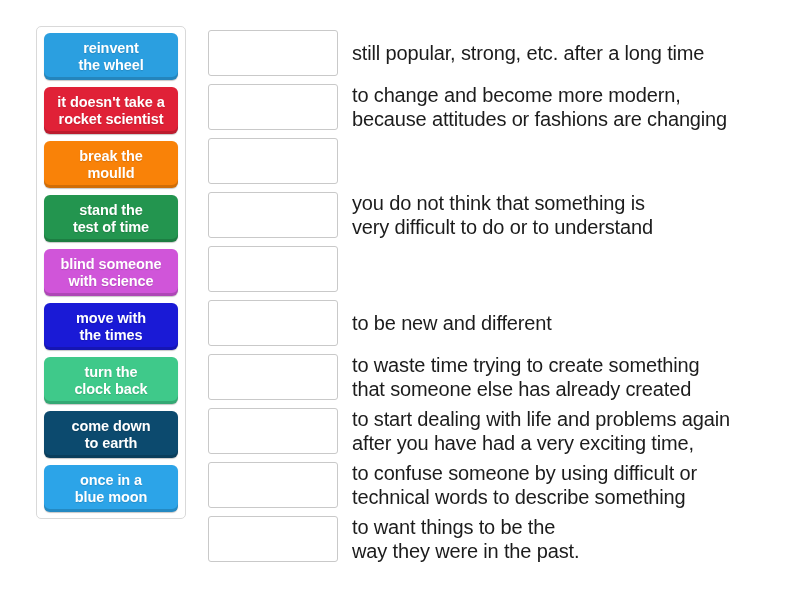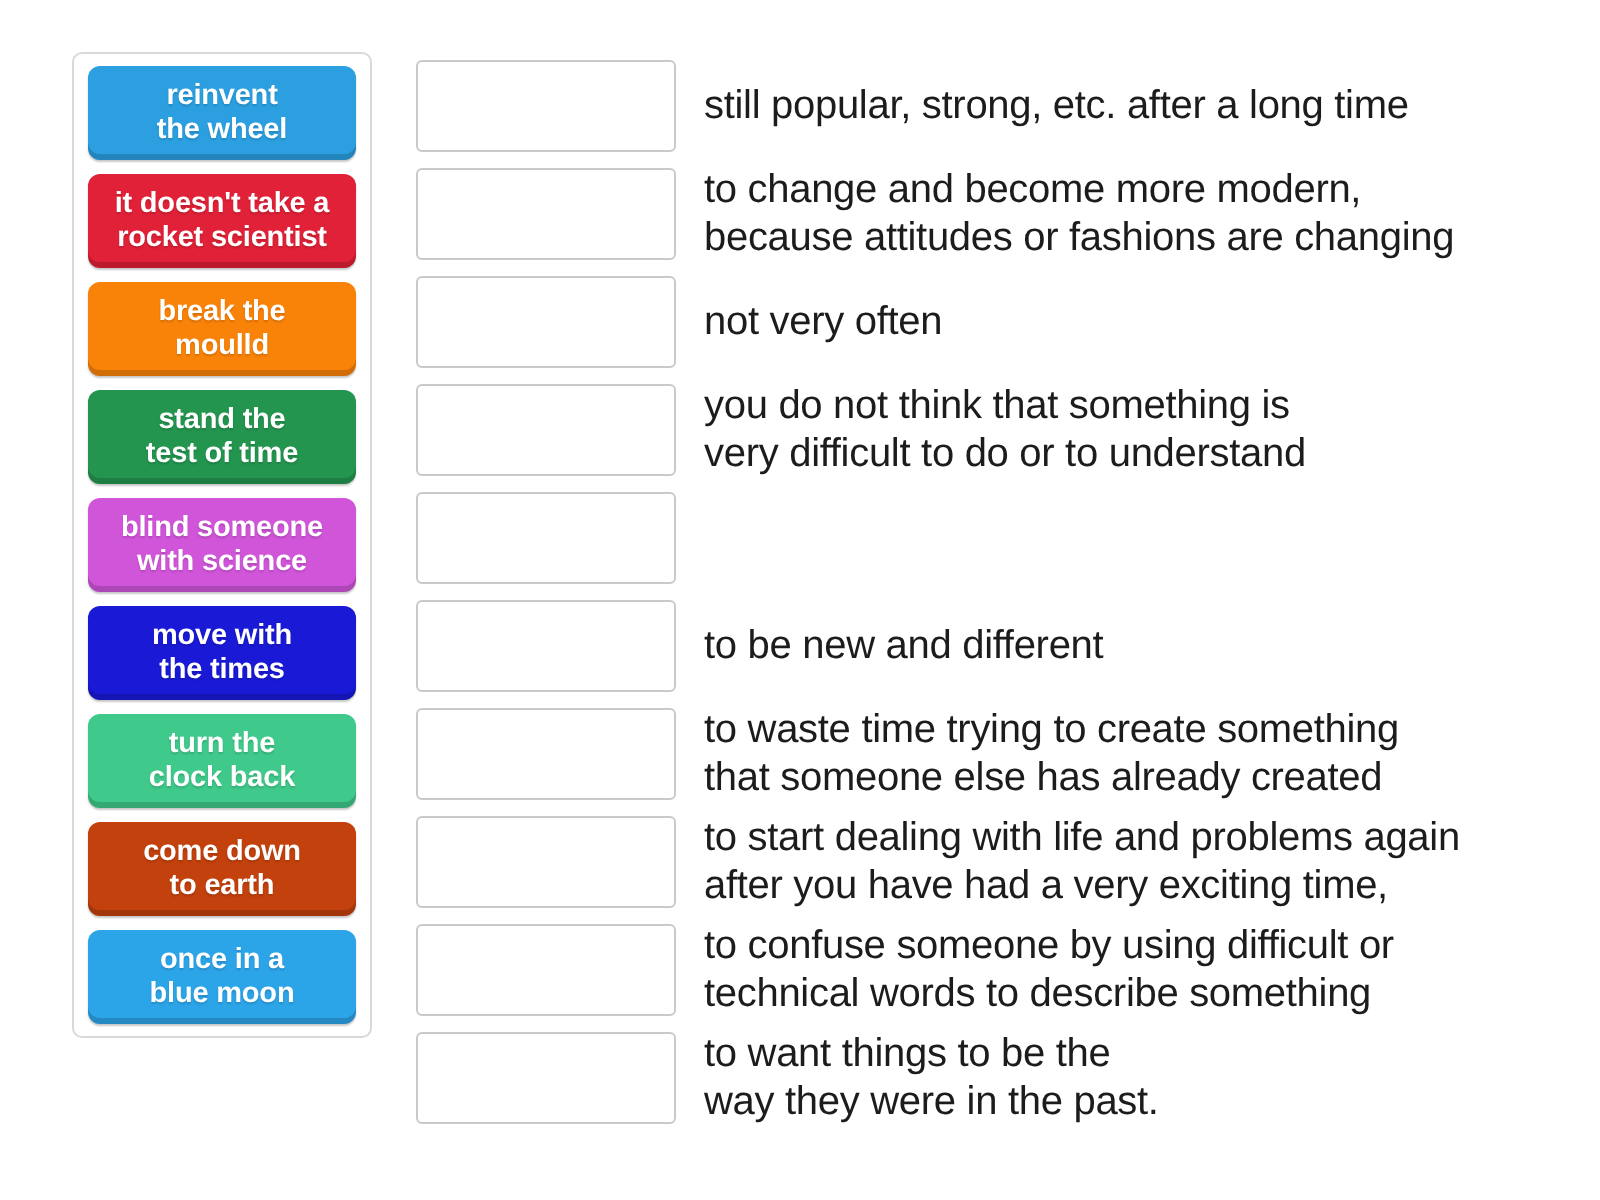--- a/index.html
+++ b/index.html
@@ -129,21 +129,21 @@
 with science</span>
       </div>
       <div class="tile" style="background: rgb(26, 26, 214);">
         <span>move with
 the times</span>
       </div>
       <div class="tile" style="background: rgb(63, 201, 138);">
         <span>turn the
 clock back</span>
       </div>
-      <div class="tile" style="background: #c2410c;">
+      <div class="tile" style="background: #0c4a6e;">
         <span>come down
 to earth</span>
       </div>
       <div class="tile" style="background: rgb(44, 164, 232);">
         <span>once in a
 blue moon</span>
       </div>
     </div>
 
   <div id="answer-list">
@@ -151,21 +151,20 @@
         <div class="drop-zone"></div>
         <div class="definition">still popular, strong, etc. after a long time</div>
       </div>
       <div class="answer-row">
         <div class="drop-zone"></div>
         <div class="definition">to change and become more modern,
 because attitudes or fashions are changing</div>
       </div>
       <div class="answer-row">
         <div class="drop-zone"></div>
-        <div class="definition">not very often</div>
       </div>
       <div class="answer-row">
         <div class="drop-zone"></div>
         <div class="definition">you do not think that something is
 very difficult to do or to understand</div>
       </div>
       <div class="answer-row">
         <div class="drop-zone"></div>
       </div>
       <div class="answer-row">

